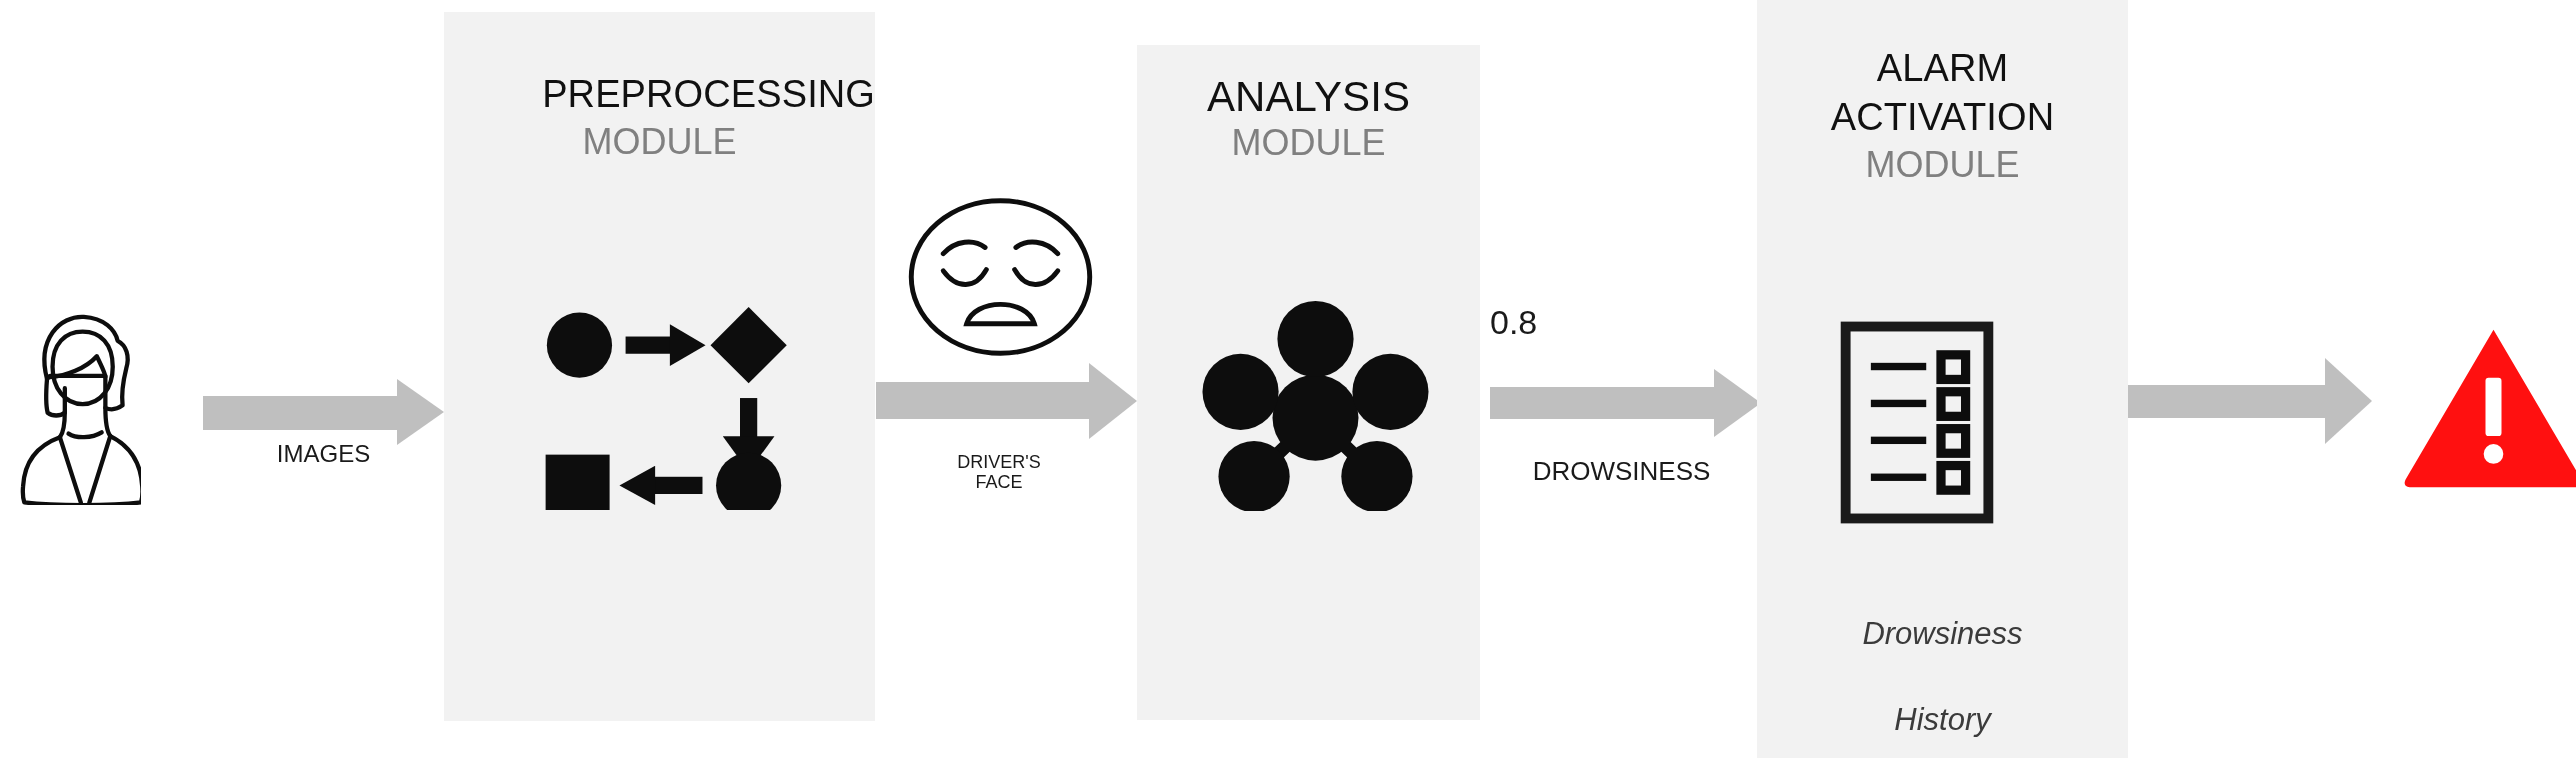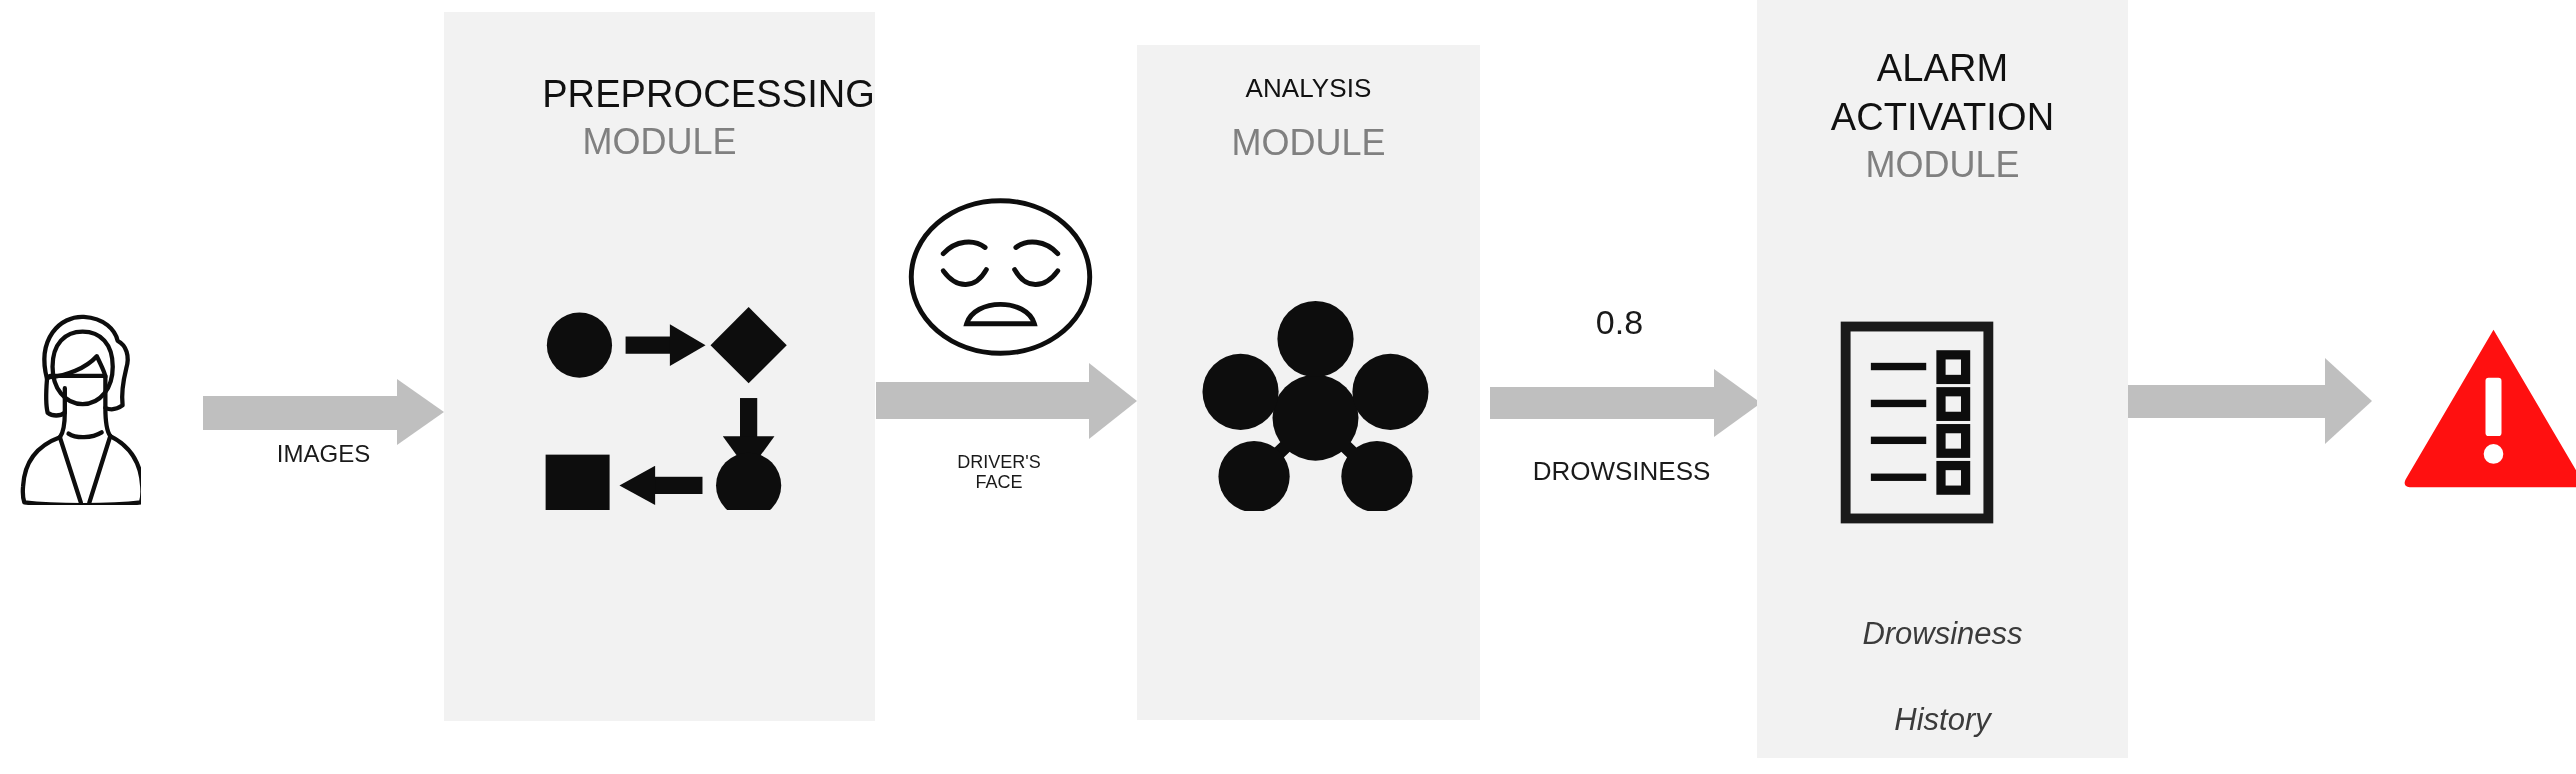--- a/index.html
+++ b/index.html
@@ -26,21 +26,21 @@
   .flow-arrow{position:absolute;}
   .flow-arrow .shaft{position:absolute;left:0;background:#BFBFBF;}
   .flow-arrow .head{position:absolute;right:0;width:0;height:0;
      border-top:solid transparent;border-bottom:solid transparent;border-left-style:solid;border-left-color:#BFBFBF;}
 
   .arrow-label{
     position:absolute;text-align:center;color:#1a1a1a;line-height:1.12;
     white-space:pre-line;
   }
   .arrow-value{
-    position:absolute;text-align:center;color:#1a1a1a;line-height:1;
+    position:absolute;text-align:left;color:#1a1a1a;line-height:1;
   }
 
   
   .icon{position:absolute;}
   .icon svg{display:block;width:100%;height:100%;}
 </style>
 </head>
 <body>
 
 <div id="stage">
@@ -123,21 +123,21 @@
   </div>
 
   <div class="flow-arrow" style="left:876px;top:363px;width:261px;height:75px;">
     <div class="shaft" style="top:19px;width:214px;height:37px;"></div>
     <div class="head" style="top:0;border-top-width:38px;border-bottom-width:38px;border-left-width:48px;"></div>
   </div>
   <div class="arrow-label" style="left:876px;top:452px;width:246px;font-size:18px;">DRIVER'S
 FACE</div>
 
   <div class="panel" style="left:1137px;top:45px;width:343px;height:675px;">
-    <div class="panel-title" style="top:29.5px;font-size:26px;">ANALYSIS</div>
+    <div class="panel-title" style="top:29.5px;font-size:42px;">ANALYSIS</div>
     <div class="panel-sub" style="top:79px;font-size:36px;">MODULE</div>
 
     <div class="icon" style="left:49px;top:251px;width:259px;height:215px;">
       <svg viewBox="0 0 420 350" xmlns="http://www.w3.org/2000/svg">
         <g stroke="#0d0d0d" stroke-width="22" stroke-linecap="round">
           <line x1="210" y1="198" x2="210" y2="70"></line>
           <line x1="210" y1="198" x2="88" y2="156"></line>
           <line x1="210" y1="198" x2="332" y2="156"></line>
           <line x1="210" y1="198" x2="110" y2="294"></line>
           <line x1="210" y1="198" x2="310" y2="294"></line>

